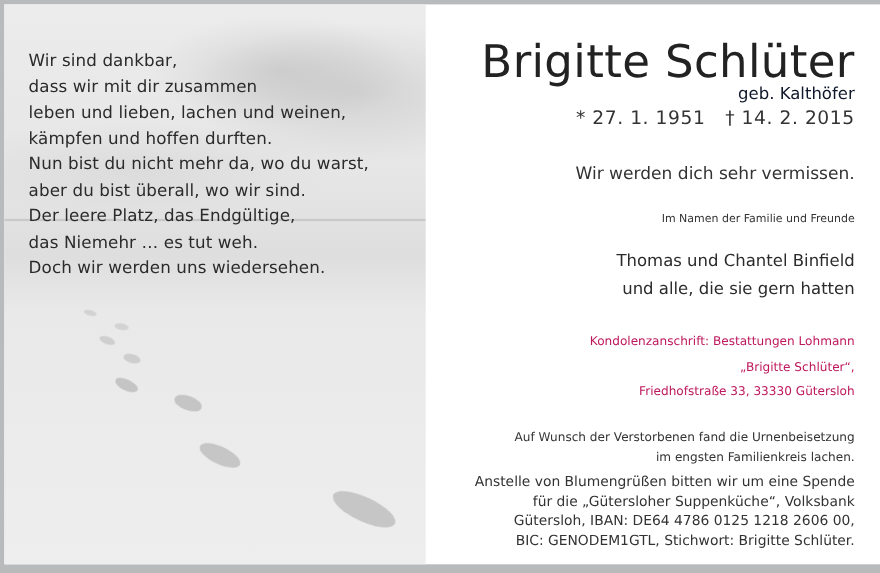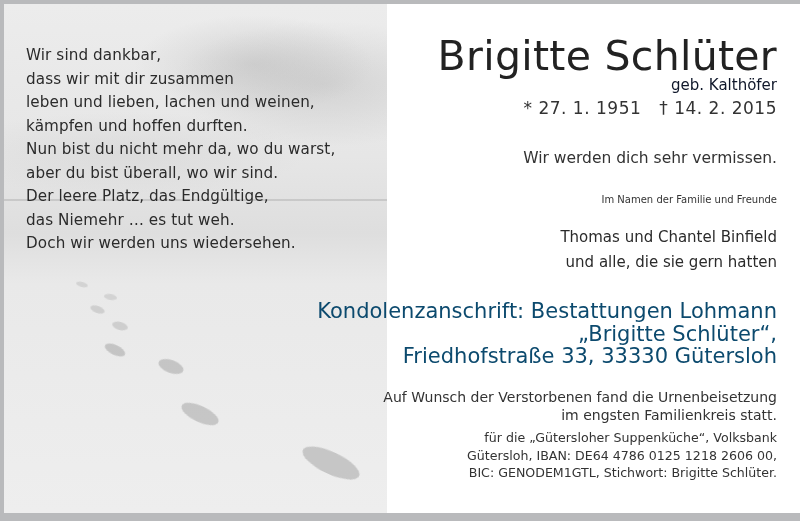--- a/index.html
+++ b/index.html
@@ -43,22 +43,22 @@
     position:absolute; left:383px; top:0; width:390px; height:509px;
   }
   .r { position:absolute; right:0; text-align:right; white-space:nowrap; }
   .name { top:4px; font-size:41px; font-weight:normal; letter-spacing:0.3px; color:#222;margin-top:24px; }
   .maiden { top:72px; font-size:15px; color:#0f172a; }
   .dates { top:94px; font-size:17px; color:#333; letter-spacing:0.5px; }
   .dates span + span { margin-left:18px; }
   .miss { top:145px; font-size:15.5px; color:#333; }
   .behalf { top:190px; font-size:10px; color:#333; }
   .family { top:221px; font-size:15px; line-height:25px; color:#2b2b2b; }
-  .address { top:296px; font-size:21px; line-height:22.5px; color:#0c4a6e; }
-  .notice { top:385px; font-size:14px; line-height:17.5px; color:#333; }
+  .address { top:296px; font-size:11px; line-height:22.5px; color:#be185d; }
+  .notice { top:385px; font-size:11px; line-height:17.5px; color:#333; }
   .donation { top:425px; font-size:12.6px; line-height:17.5px; color:#333; }
 </style>
 </head>
 <body>
 
 <div class="card">
 
   <div class="photo">
     <div class="horizon"></div>
     <div class="footprint" style="left:72px;top:278px;width:12px;height:5px;transform:rotate(15deg);opacity:0.6;"></div>
@@ -95,21 +95,22 @@
       <div>Thomas und Chantel Binfield</div>
       <div>und alle, die sie gern hatten</div>
     </div>
     <div class="r address">
       <div>Kondolenzanschrift: Bestattungen Lohmann</div>
       <div>„Brigitte Schlüter“,</div>
       <div>Friedhofstraße 33, 33330 Gütersloh</div>
     </div>
     <div class="r notice">
       <div>Auf Wunsch der Verstorbenen fand die Urnenbeisetzung</div>
-      <div>im engsten Familienkreis statt.</div>
+      <div>im engsten Familienkreis lachen.</div>
     </div>
     <div class="r donation">
+      <div>Anstelle von Blumengrüßen bitten wir um eine Spende</div>
       <div>für die „Gütersloher Suppenküche“, Volksbank</div>
       <div>Gütersloh, IBAN: DE64 4786 0125 1218 2606 00,</div>
       <div>BIC: GENODEM1GTL, Stichwort: Brigitte Schlüter.</div>
     </div>
   </div>
 </div>
 
 </body></html>

